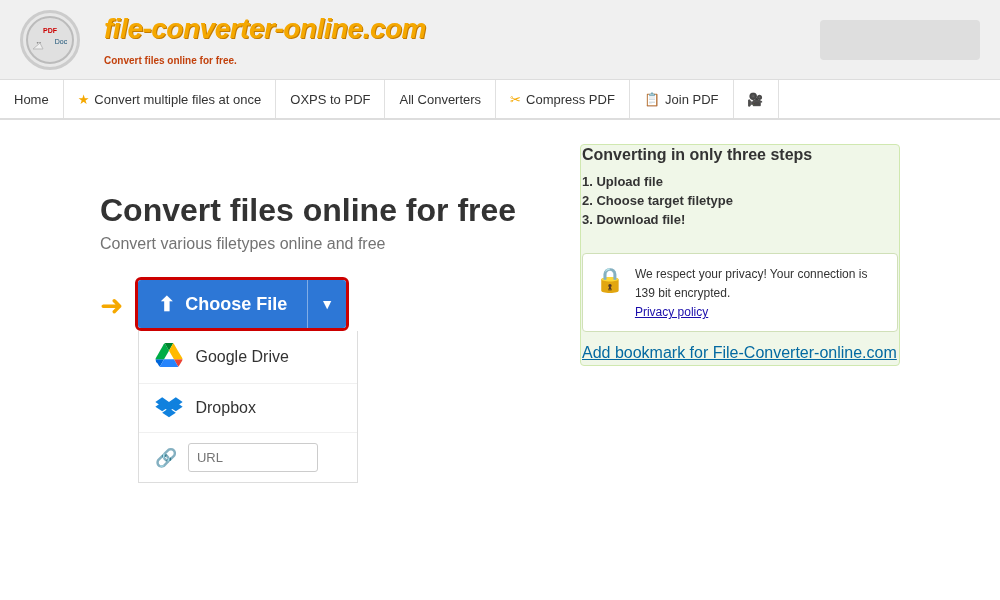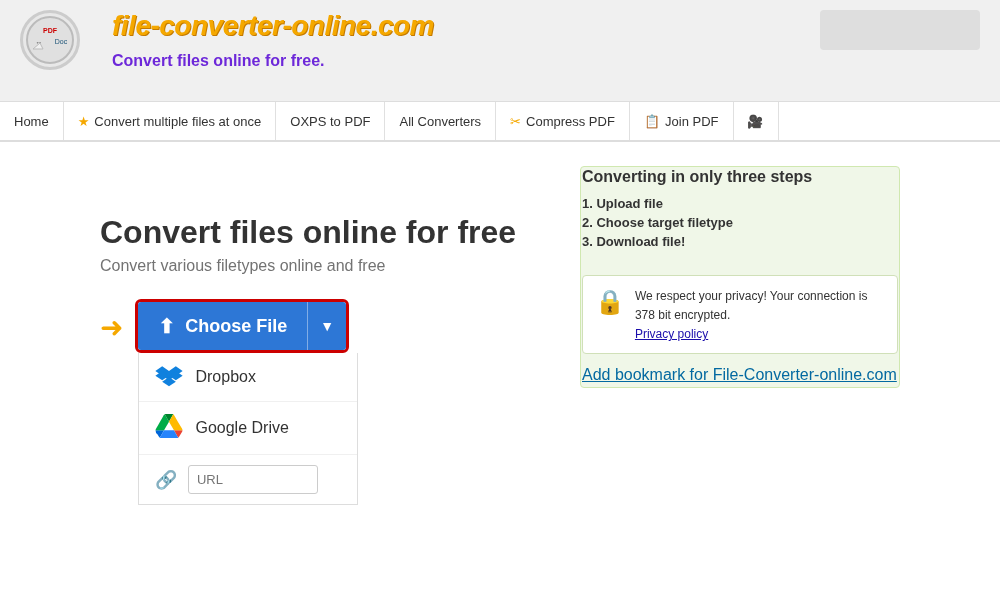--- a/index.html
+++ b/index.html
@@ -3,24 +3,24 @@
   <meta charset="utf-8">
   <style>
     * { margin: 0; padding: 0; box-sizing: border-box; }
     body { font-family: Arial, sans-serif; background: #fff; width: 1000px; height: 600px; overflow: hidden; }
 
     
     .header {
       background: #f0f0f0;
       padding: 10px 20px;
       display: flex;
-      align-items: flex-start;
-      gap: 32px;
+      align-items: center;
+      gap: 24px;
       border-bottom: 1px solid #ddd;
-      height: 102px;
+      height: 80px;
     }
     .logo-badge {
       width: 60px;
       height: 60px;
       border-radius: 50%;
       border: 3px solid #ccc;
       background: #e8e8e8;
       display: flex;
       align-items: center;
       justify-content: center;
@@ -34,22 +34,22 @@
     }
     .logo-title {
       font-size: 28px;
       font-weight: bold;
       color: #f5a800;
       font-style: italic;
       text-shadow: 1px 1px 0 #c47a00;
       letter-spacing: -0.5px;
     }
     .logo-subtitle {
-      font-size: 16px;
-      color: #6d28d9;
+      font-size: 10px;
+      color: #c2410c;
       font-weight: bold;
       margin-top: 10px;
     }
     .header-right {
       margin-left: auto;
       width: 160px;
       height: 40px;
       background: #ccc;
       border-radius: 4px;
       opacity: 0.5;
@@ -317,65 +317,65 @@
               <span>Choose File</span>
             </button>
             <button class="dropdown-arrow-btn">
               <span>▼</span>
             </button>
           </div>
         </div>
 
         
         <div class="dropdown-menu">
-          <div class="dropdown-item">
-            <span class="dropbox-svg">
-              <svg viewBox="0 0 100 88" width="28" height="24">
-                <polygon points="25,5 50,22 75,5 100,22 75,39 50,56 25,39 0,22" fill="#1081DE"></polygon>
-                <polygon points="25,61 50,44 75,61 50,78" fill="#1081DE"></polygon>
-                <polygon points="0,39 25,22 50,39 25,56" fill="#1081DE"></polygon>
-                <polygon points="50,39 75,22 100,39 75,56" fill="#1081DE"></polygon>
-              </svg>
-            </span>
-            <span>Dropbox</span>
-          </div>
           <div class="dropdown-item">
             <span>
               <svg viewBox="0 0 87.3 78" width="28" height="24">
                 <path d="M6.6,66.85l3.85,6.65c0.8,1.4,1.95,2.5,3.3,3.3l13.75-23.8H0A15.6,15.6,0,0,0,6.6,66.85Z" fill="#0066DA"></path>
                 <path d="M43.65,25L29.9,0.9a10.56,10.56,0,0,0-3.3,3.3L0.55,49.4A15.56,15.56,0,0,0,0,53H27.5Z" fill="#00AC47"></path>
                 <path d="M73.55,76.8a10.56,10.56,0,0,0,3.3-3.3l1.6-2.75L86.75,57a15.56,15.56,0,0,0,.55-4H59.8L73.55,76.8Z" fill="#EA4335"></path>
                 <path d="M43.65,25L57.4,1a13.4,13.4,0,0,0-6.85-1.85H36.75A13.4,13.4,0,0,0,29.9,1Z" fill="#00832D"></path>
                 <path d="M59.8,53H27.5l-13.75,23.8a13.28,13.28,0,0,0,6.85,1.85H66.7a13.28,13.28,0,0,0,6.85-1.85Z" fill="#2684FC"></path>
                 <path d="M73.4,26.65l-14-24.2A10.56,10.56,0,0,0,57.4,1L43.65,25,59.8,53H87.3A15.56,15.56,0,0,0,86.75,49Z" fill="#FFBA00"></path>
               </svg>
             </span>
             <span>Google Drive</span>
           </div>
+          <div class="dropdown-item">
+            <span class="dropbox-svg">
+              <svg viewBox="0 0 100 88" width="28" height="24">
+                <polygon points="25,5 50,22 75,5 100,22 75,39 50,56 25,39 0,22" fill="#1081DE"></polygon>
+                <polygon points="25,61 50,44 75,61 50,78" fill="#1081DE"></polygon>
+                <polygon points="0,39 25,22 50,39 25,56" fill="#1081DE"></polygon>
+                <polygon points="50,39 75,22 100,39 75,56" fill="#1081DE"></polygon>
+              </svg>
+            </span>
+            <span>Dropbox</span>
+          </div>
           <div class="url-item">
             <span class="link-icon">🔗</span>
             <input class="url-input" type="text" placeholder="URL" style="">
           </div>
         </div>
       </div>
     </div>
   </div>
 
   <div class="right-panel">
     <div class="steps-title">Converting in only three steps</div>
     <ul class="steps-list">
       <li>1. Upload file</li>
       <li>2. Choose target filetype</li>
       <li>3. Download file!</li>
     </ul>
     <div class="privacy-box">
       <span class="lock-icon">🔒</span>
       <div>
         <span class="privacy-text">
-          <span>We respect your privacy! Your connection is 378 bit encrypted.</span>
+          <span>We respect your privacy! Your connection is 139 bit encrypted.</span>
           <br>
           <span class="privacy-link">Privacy policy</span>
         </span>
       </div>
     </div>
     <a class="bookmark-link">Add bookmark for File-Converter-online.com</a>
   </div>
 
 </div>
 

